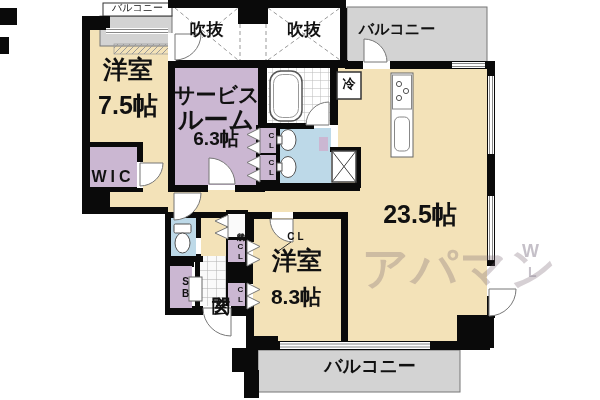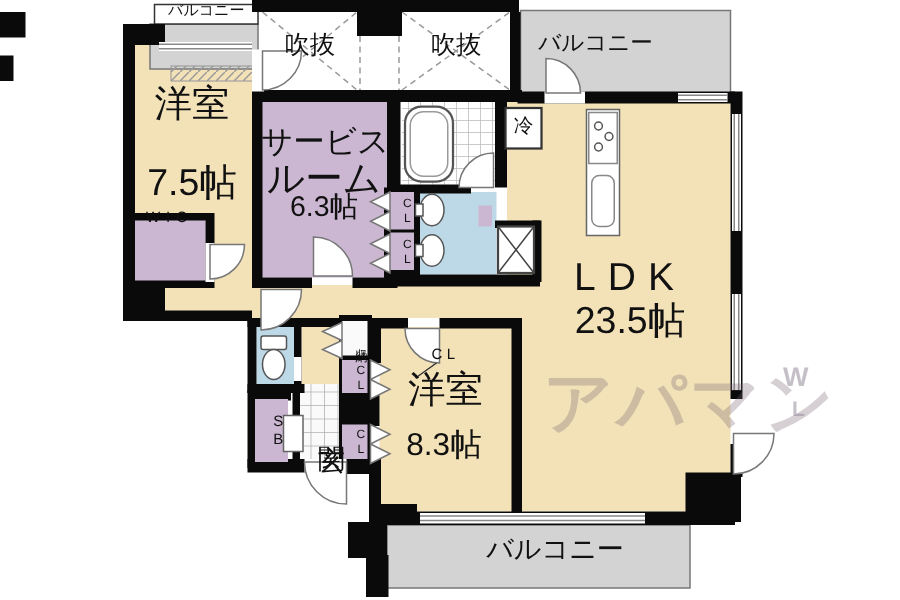--- a/index.html
+++ b/index.html
@@ -2,21 +2,21 @@
 <html><head>
 <meta charset="utf-8">
 <style>
   html,body{margin:0;padding:0;background:#fff;}
   .stage{
     position:relative;width:600px;height:400px;overflow:hidden;background:#fff;
     font-family:"Liberation Sans","DejaVu Sans",sans-serif;
   }
   .stage svg{position:absolute;left:0;top:0;}
   .lb{
-    position:absolute;text-align:center;color:#111;font-weight:400;
+    position:absolute;text-align:center;color:#111;font-weight:700;
     line-height:1.1;white-space:nowrap;pointer-events:none;
   }
   .v{writing-mode:vertical-rl;text-orientation:upright;letter-spacing:1px;line-height:1;}
   .wm{
     position:absolute;font-weight:700;color:rgba(118,98,112,0.30);
     letter-spacing:2px;white-space:nowrap;pointer-events:none;
   }
 </style>
 </head>
 <body>
@@ -200,31 +200,30 @@
     <path d="M277 252 L291 242" stroke="#333" stroke-width="1" fill="none"></path>
   </g>
 </svg>
 
 <div class="lb" style="left:103px;top:2px;width:69px;height:14px;font-size:10px;font-weight:400;">バルコニー</div>
 <div class="lb" style="left:175px;top:21px;width:63px;font-size:17px;">吹抜</div>
 <div class="lb" style="left:268px;top:21px;width:72px;font-size:17px;">吹抜</div>
 <div class="lb" style="left:352px;top:21px;width:90px;font-size:15px;">バルコニー</div>
 
 <div class="lb" style="left:88px;top:56px;width:80px;font-size:25px;">洋室</div>
-<div class="lb" style="left:84px;top:92px;width:88px;font-size:25px;margin-top:17px;">7.5帖</div>
+<div class="lb" style="left:84px;top:92px;width:88px;font-size:25px;">7.5帖</div>
 
 <div class="lb" style="left:174px;top:83px;width:84px;font-size:21px;text-align:center;">サービス</div>
 <div class="lb" style="left:174px;top:106px;width:84px;font-size:25px;text-align:center;">ルーム</div>
 <div class="lb" style="left:174px;top:129px;width:84px;font-size:19px;">6.3帖</div>
 
-<div class="lb" style="left:90px;top:140px;width:46px;font-size:10px;letter-spacing:4px;">WIC</div>
+<div class="lb" style="left:90px;top:168px;width:46px;font-size:16px;letter-spacing:4px;">WIC</div>
 
 <div class="lb" style="left:337px;top:77px;width:24px;font-size:13px;">冷</div>
 
-<div class="lb" style="left:372px;top:170px;width:96px;font-size:26px;letter-spacing:8px;">LDK</div>
 <div class="lb" style="left:366px;top:201px;width:108px;font-size:25px;">23.5帖</div>
 
 <div class="lb" style="left:257px;top:247px;width:80px;font-size:25px;">洋室</div>
 <div class="lb" style="left:247px;top:285px;width:98px;font-size:21px;">8.3帖</div>
 <div class="lb" style="left:284px;top:231px;width:26px;font-size:10px;letter-spacing:3px;">CL</div>
 
 <div class="lb v" style="left:262px;top:130px;width:13px;height:22px;font-size:8px;">CL</div>
 <div class="lb v" style="left:262px;top:157px;width:13px;height:22px;font-size:8px;">CL</div>
 <div class="lb v" style="left:230px;top:216px;width:14px;height:21px;font-size:8px;">収納</div>
 <div class="lb v" style="left:230px;top:242px;width:14px;height:20px;font-size:8px;">CL</div>

